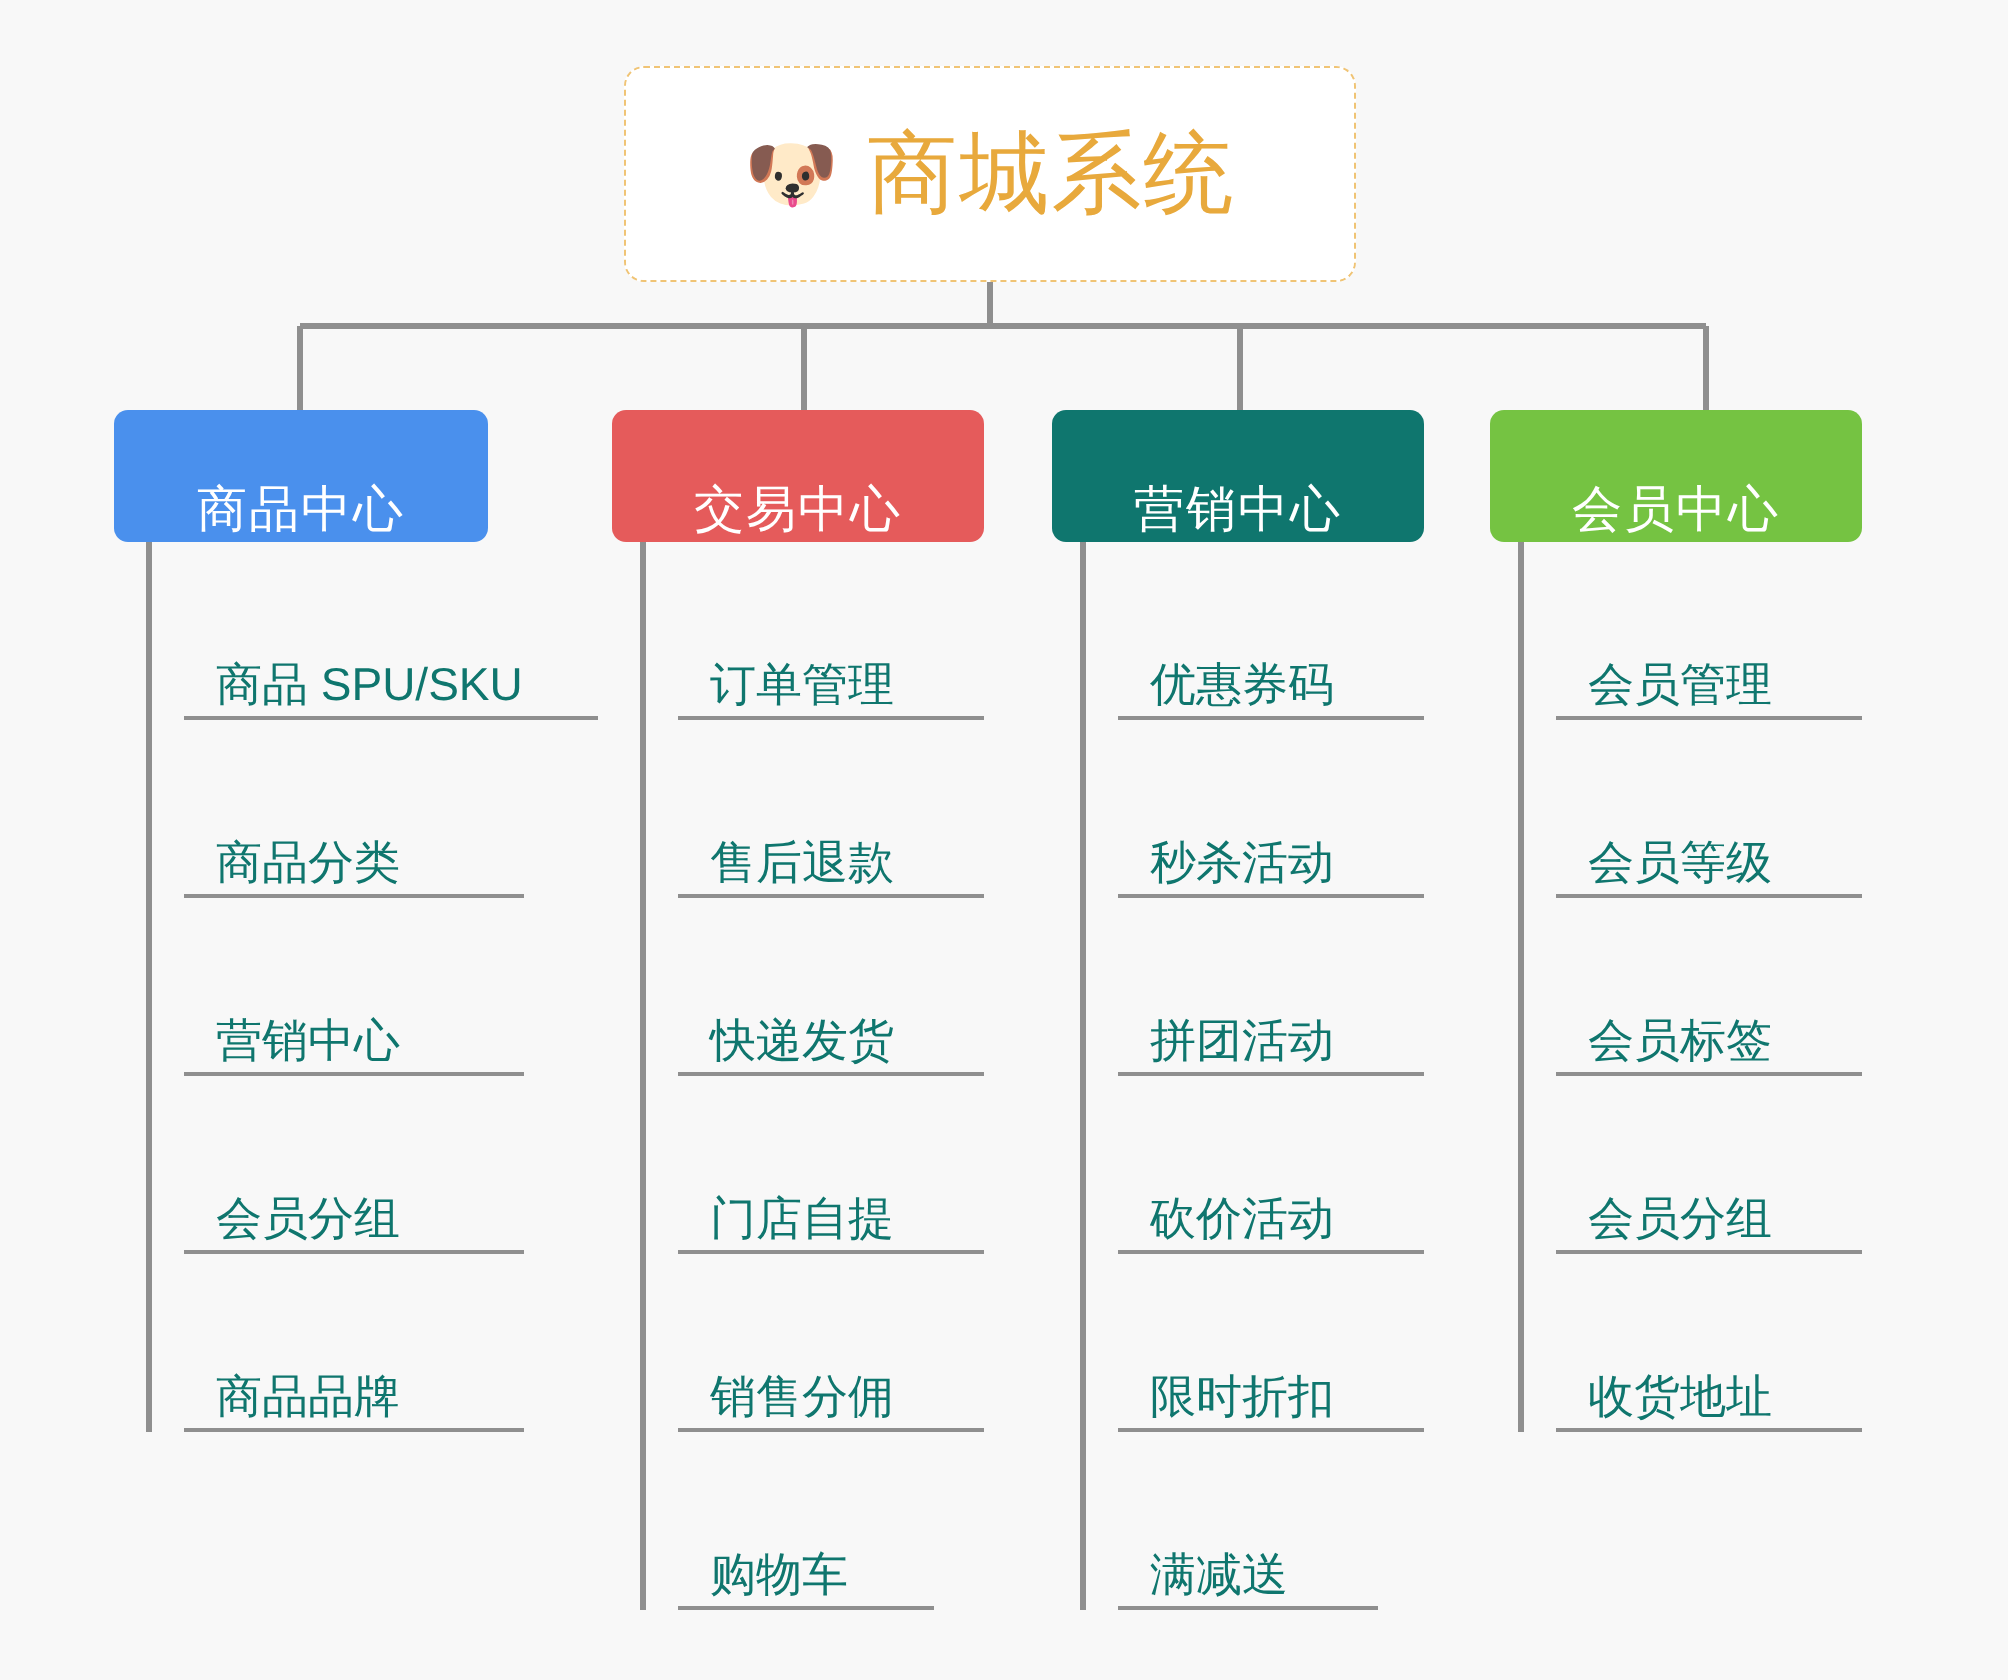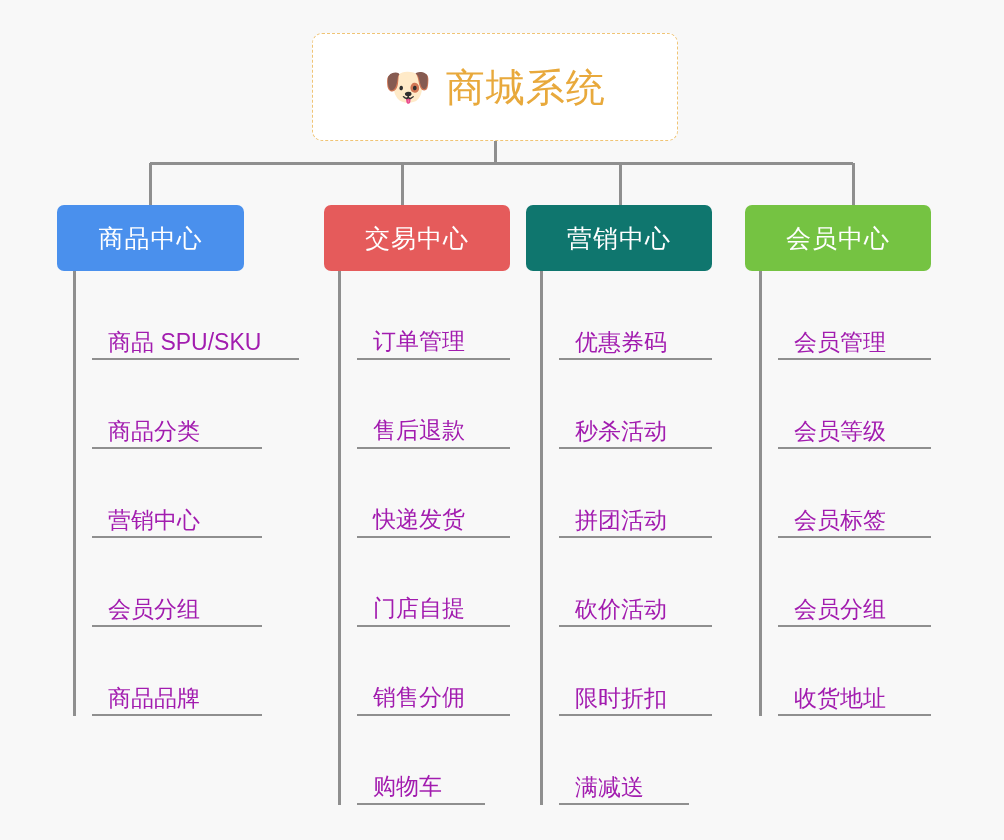--- a/index.html
+++ b/index.html
@@ -37,21 +37,21 @@
     justify-content: center;
     gap: 14px;
   }
   .root-emoji {
     font-size: 38px;
     line-height: 1;
     font-family: "DejaVu Sans", sans-serif;
     display: block;
   }
   .root-title {
-    font-size: 39px;
+    font-size: 45px;
     color: #e8a93c;
     letter-spacing: 1px;
     white-space: nowrap;
     line-height: 1;
     font-family: Liberation Serif, serif;
   }
 
   
   .connector-svg {
     position: absolute;
@@ -67,29 +67,29 @@
     position: absolute;
     left: 0;
     top: 205px;
     width: 1004px;
   }
   .column {
     position: absolute;
     top: 0;
   }
   .column.c0 { left: 57px;  width: 187px; }
-  .column.c1 { left: 324px; width: 186px; font-family: Liberation Serif, serif; }
+  .column.c1 { left: 306px; width: 186px; }
   .column.c2 { left: 526px; width: 186px; }
   .column.c3 { left: 745px; width: 186px; }
 
   .cat-box {
     height: 66px;
     border-radius: 7px;
     display: flex;
-    align-items: center;
+    align-items: flex-end;
     justify-content: center;
     color: #ffffff;
     font-size: 25px;
     letter-spacing: 1px;
     box-sizing: border-box;
   }
   .cat-box.c0 { background: #4a90ed; }
   .cat-box.c1 { background: #e55b5b; }
   .cat-box.c2 { background: #0f766e; }
   .cat-box.c3 { background: #75c342; }
@@ -110,21 +110,21 @@
     height: 89px;
     display: flex;
     align-items: flex-end;
     box-sizing: border-box;
     border-bottom: 2px solid #8f8f8f;
     padding-bottom: 4px;
     padding-left: 16px;
   }
   .leaf-label {
     font-size: 23px;
-    color: #a21caf;
+    color: #0f766e;
     white-space: nowrap;
     line-height: 1.05;
   }
 
   
   .column.c0 .leaf { width: 170px; }
   .column.c0 .leaf.wide { width: 207px; }
   .column.c1 .leaf { width: 153px; }
   .column.c1 .leaf.narrow { width: 128px; }
   .column.c2 .leaf { width: 153px; }

